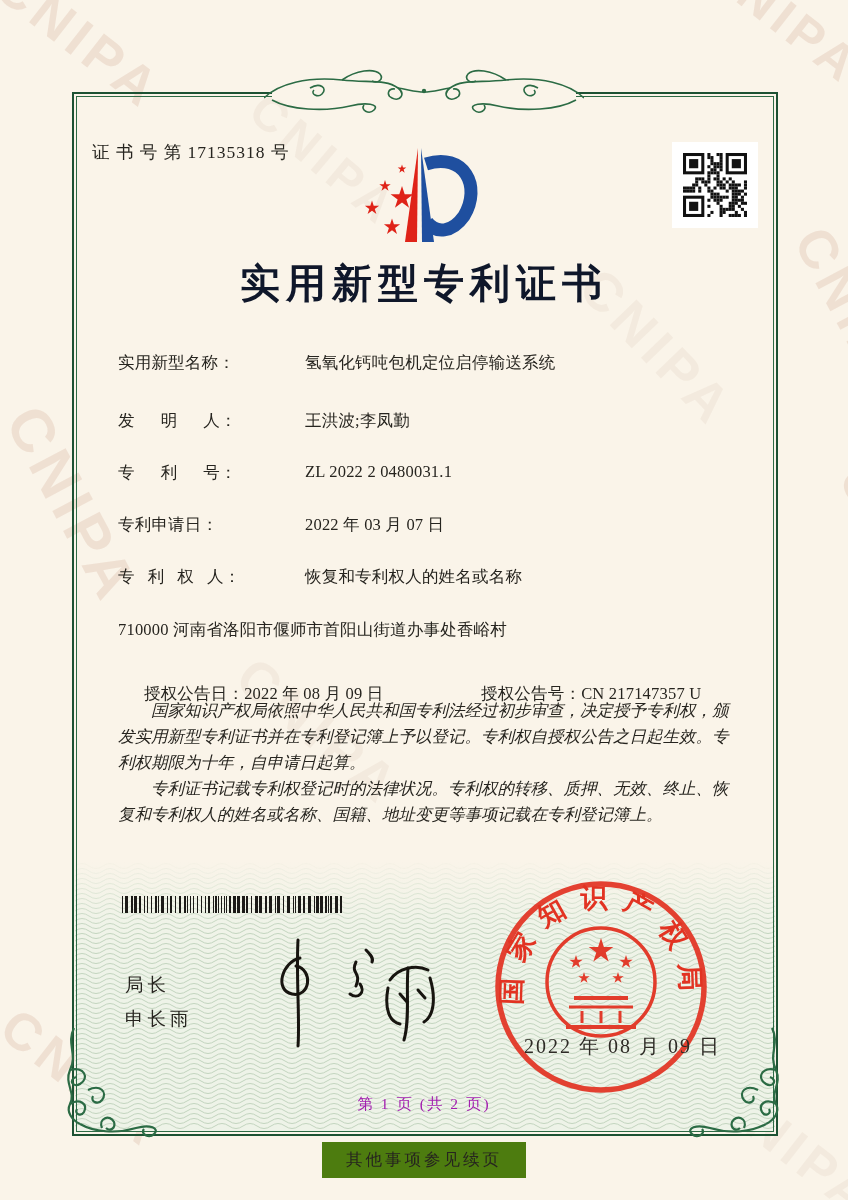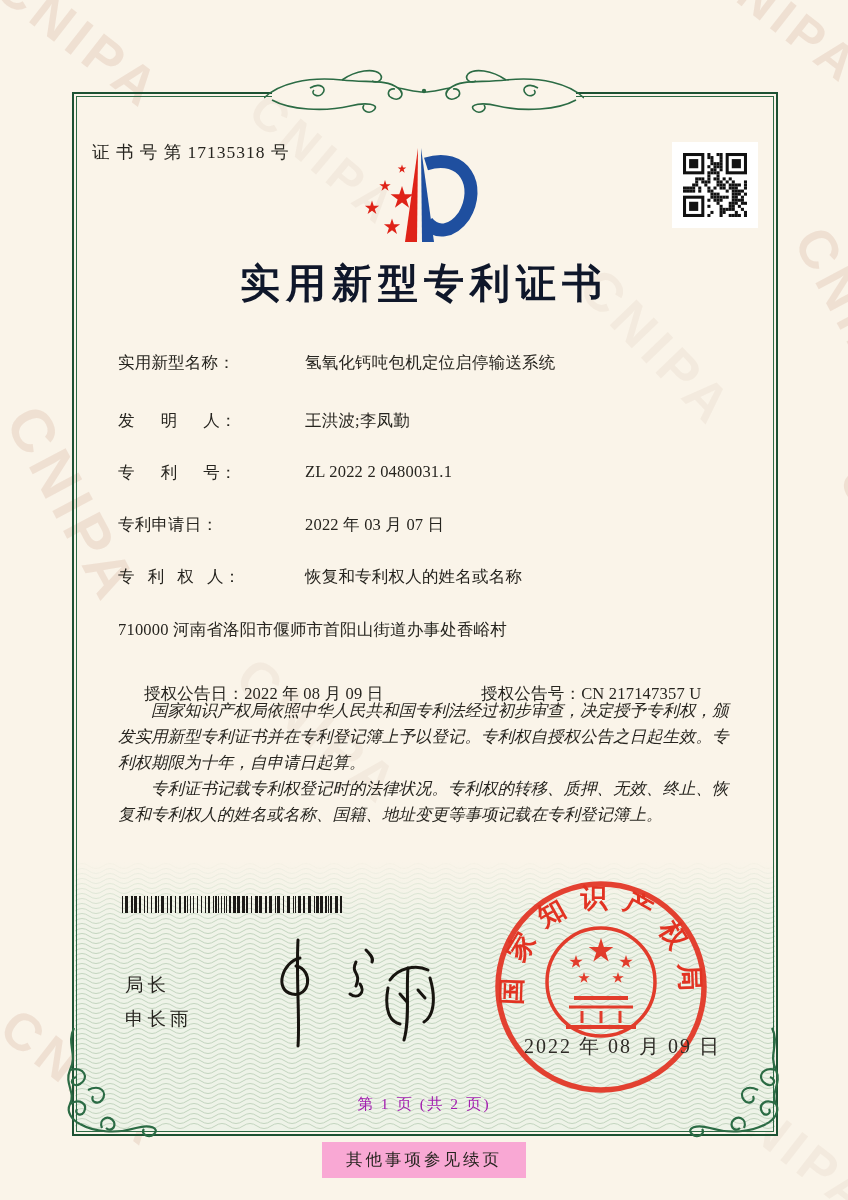--- a/index.html
+++ b/index.html
@@ -34,21 +34,21 @@
   #body-text{position:absolute;left:118px;top:698px;width:620px;font-size:16.5px;line-height:26px;font-style:italic;}
   #body-text p{margin:0;text-indent:2em;}
   #barcode{position:absolute;left:120px;top:896px;}
   #signer-title{position:absolute;left:125px;top:972px;font-size:18.5px;letter-spacing:4px;}
   #signer-name{position:absolute;left:125px;top:1006px;font-size:18.5px;letter-spacing:4px;}
   #signature{position:absolute;left:238px;top:928px;}
   #seal{position:absolute;left:486px;top:872px;}
   #seal-date{position:absolute;left:524px;top:1033px;font-size:20px;letter-spacing:2px;color:#2e2b26;white-space:pre;z-index:4;}
   #page-number{position:absolute;left:0;top:1094px;width:100%;text-align:center;font-size:15.5px;letter-spacing:2px;color:#a21caf;}
   #continuation{position:absolute;left:0;top:1142px;width:100%;text-align:center;}
-  #continuation span{display:inline-block;background:#f9a8d4;padding:7px 24px;font-size:16.5px;letter-spacing:3px;}
+  #continuation span{display:inline-block;background:#4d7c0f;padding:7px 24px;font-size:16.5px;letter-spacing:3px;}
   svg .green-stroke{stroke:#2b6b44;fill:none;}
 </style>
 </head>
 <body>
 
 <span class="wm" style="left:-18px;top:6px;font-size:54px;transform:rotate(38deg)">CNIPA</span>
 <span class="wm" style="left:692px;top:-12px;font-size:50px;transform:rotate(38deg)">CNIPA</span>
 <span class="wm" style="left:758px;top:286px;font-size:54px;transform:rotate(62deg)">CNIPA</span>
 <span class="wm" style="left:-34px;top:470px;font-size:60px;transform:rotate(62deg)">CNIPA</span>
 <span class="wm" style="left:806px;top:520px;font-size:48px;transform:rotate(62deg)">CNIPA</span>

